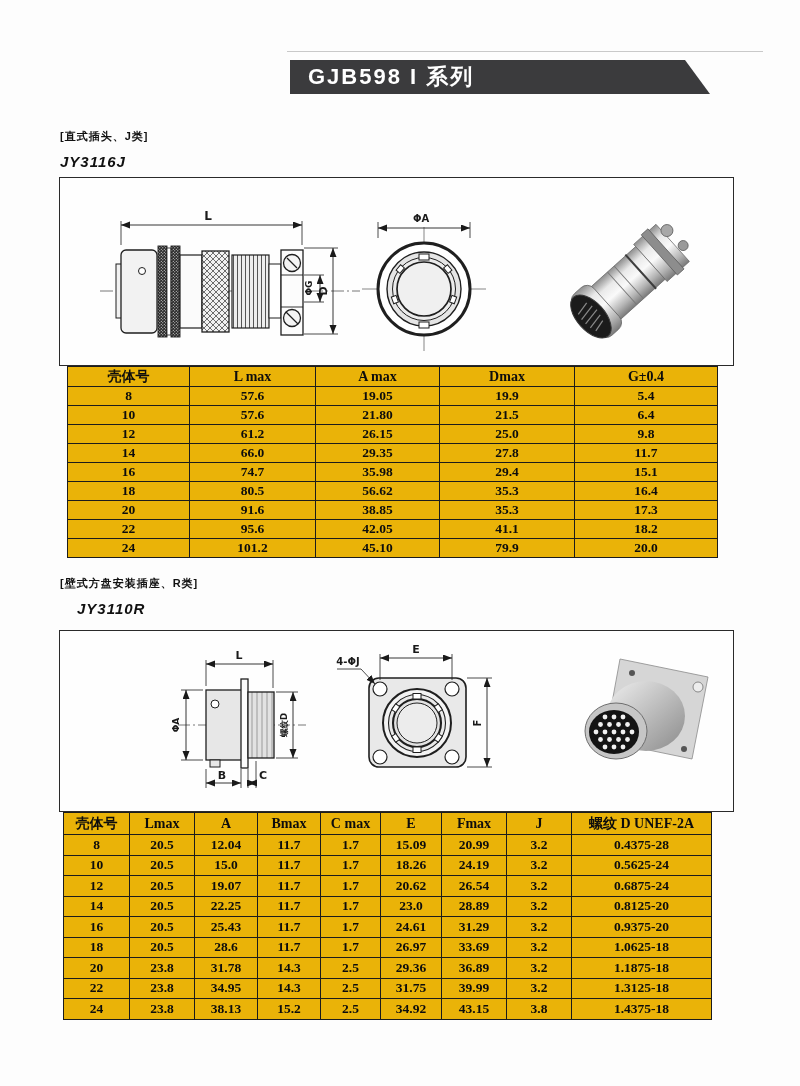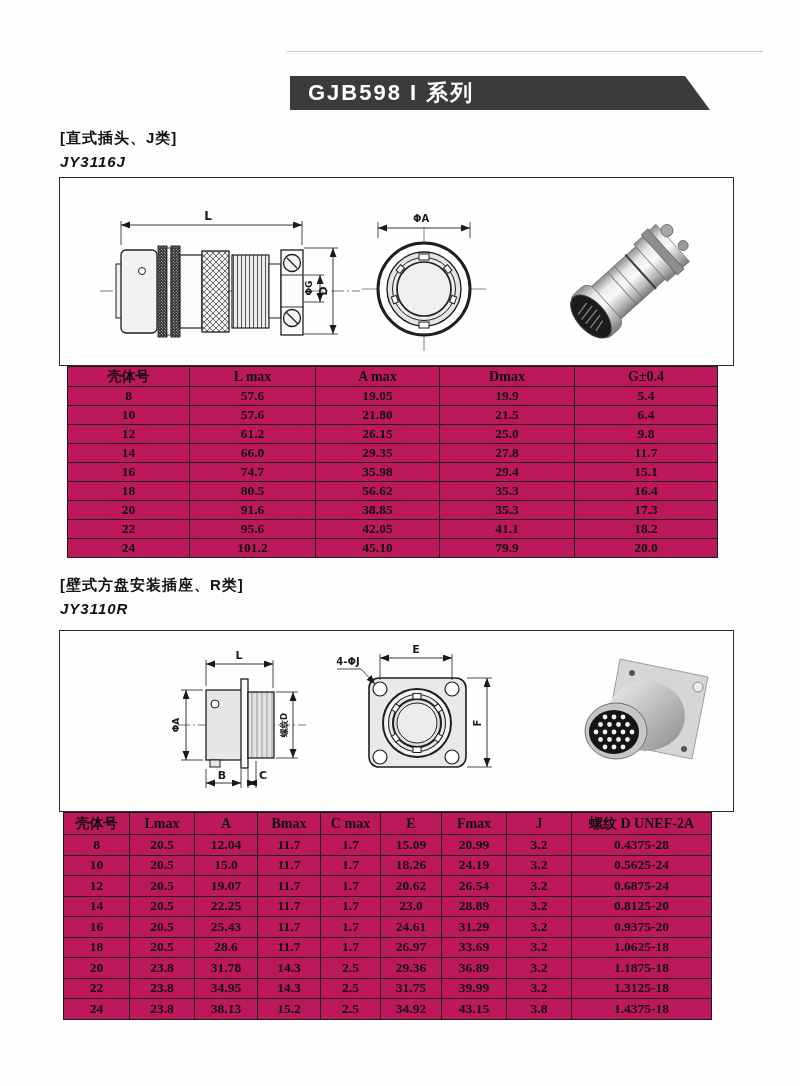--- a/index.html
+++ b/index.html
@@ -2,35 +2,35 @@
 <html><head>
 <meta charset="utf-8">
 <style>
   html,body { margin:0; padding:0; }
   body {
     width:800px; height:1086px; position:relative; background:#fdfdfd;
     font-family:"Liberation Sans", sans-serif; color:#111; overflow:hidden;
   }
   .top-rule { position:absolute; left:287px; top:51px; width:476px; height:1px; background:#c9c9c9; }
   .banner {
-    position:absolute; left:290px; top:76px; width:420px; height:34px;
+    position:absolute; left:290px; top:60px; width:420px; height:34px;
     background:#3b3b3d; color:#fff;
     clip-path:polygon(0 0, calc(100% - 25px) 0, 100% 100%, 0 100%);
     font-weight:bold; font-size:22px; line-height:34px; padding-left:18px;
     box-sizing:border-box; letter-spacing:2px;
   }
-  .sec-label { position:absolute; left:60px; font-size:15px; font-weight:bold; letter-spacing:1px; }
+  .sec-label { position:absolute; left:60px; font-size:11px; font-weight:bold; letter-spacing:1px; }
   .sec-model { position:absolute; left:60px; font-size:15px; font-weight:bold; letter-spacing:1px;font-style:italic; }
   #s1-label { top:129px; } #s1-model { top:153px; }
-  #s2-label { top:576px; } #s2-model { top:600px; }
+  #s2-label { top:576px; } #s2-model { top:600px;margin-left:17px; }
   .panel { position:absolute; border:1.5px solid #2a2a2a; box-sizing:border-box; background:#fefefe; }
   #panel1 { left:59px; top:177px; width:675px; height:189px; }
   #panel2 { left:59px; top:630px; width:675px; height:182px; }
   .panel svg { display:block; }
-  table { border-collapse:collapse; table-layout:fixed; position:absolute; background:#be185d; }
+  table { border-collapse:collapse; table-layout:fixed; position:absolute; background:#eab308; }
   th, td {
     border:1.5px solid #1c1c1c; text-align:center; vertical-align:middle; padding:0;
     font-family:"Liberation Serif", serif; font-weight:bold; color:#0d0d0d;
     overflow:hidden; white-space:nowrap;
   }
   #table1 { left:67px; top:366px; width:650px; }
   #table1 th { height:19px; font-size:14px; }
   #table1 td { height:18px; font-size:13.5px; }
   #table2 { left:63px; top:812px; width:648px; }
   #table2 th { height:21px; font-size:14px; }

